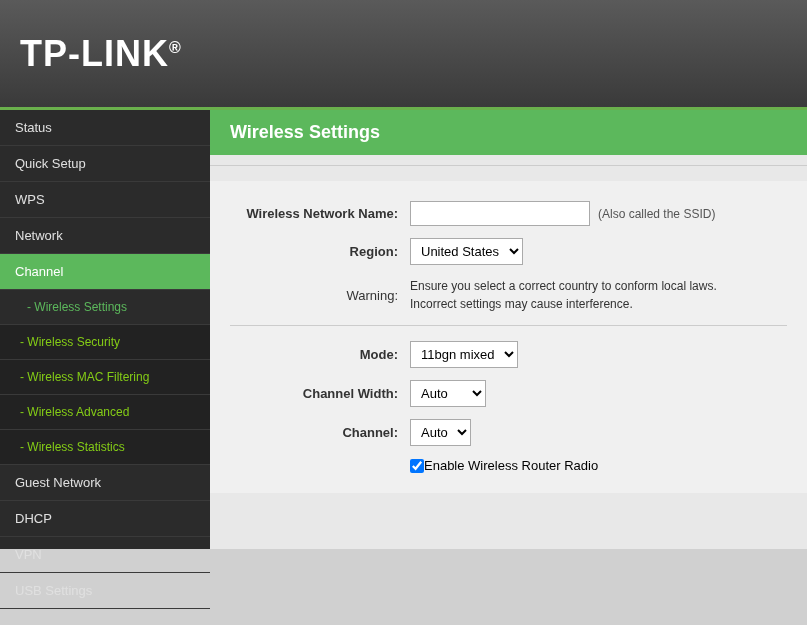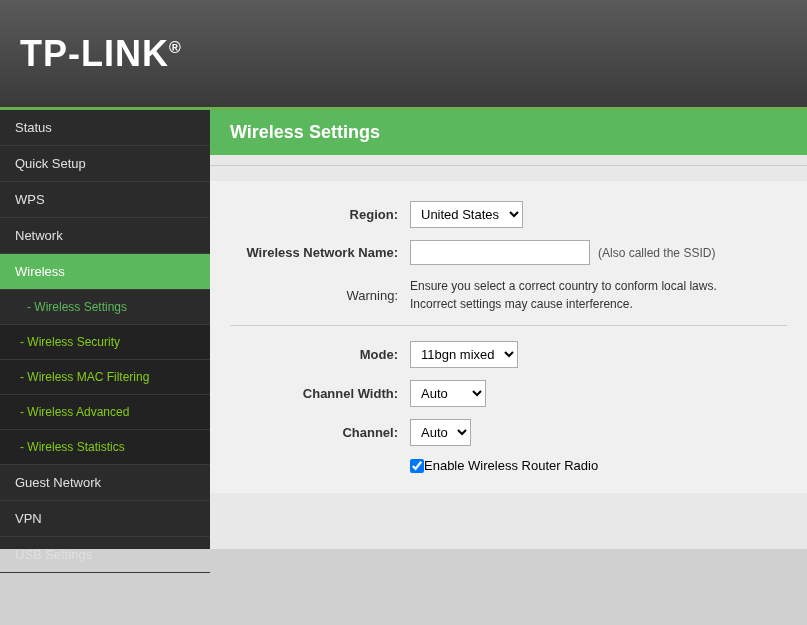--- a/index.html
+++ b/index.html
@@ -149,48 +149,49 @@
   <div id="logo">TP-LINK<sup style="font-size:16px;">®</sup></div>
 </div>
 
 <div id="main">
 
   <div id="sidebar">
       <div class="sidebar-item">Status</div>
       <div class="sidebar-item">Quick Setup</div>
       <div class="sidebar-item">WPS</div>
       <div class="sidebar-item">Network</div>
-      <div class="sidebar-item active">Wireless</div>
+      <div class="sidebar-item active">Channel</div>
       <div class="sidebar-item sub active-sub">- Wireless Settings</div>
       <div class="sidebar-item sub">- Wireless Security</div>
       <div class="sidebar-item sub">- Wireless MAC Filtering</div>
       <div class="sidebar-item sub">- Wireless Advanced</div>
       <div class="sidebar-item sub">- Wireless Statistics</div>
       <div class="sidebar-item">Guest Network</div>
+      <div class="sidebar-item">DHCP</div>
       <div class="sidebar-item">VPN</div>
       <div class="sidebar-item">USB Settings</div>
     </div>
 
   <div id="content">
     <div id="page-title-bar">Wireless Settings</div>
     <hr class="divider">
     <div id="content-inner">
 
       <div class="form-row">
-        <div class="form-label">Region:</div>
-        <div class="form-control-area">
-          <select id="region-select"><option value="United States">United States</option><option value="Europe">Europe</option><option value="Asia">Asia</option><option value="Canada">Canada</option><option value="Australia">Australia</option></select>
-        </div>
-      </div>
-
-      <div class="form-row">
         <div class="form-label">Wireless Network Name:</div>
         <div class="form-control-area">
           <input type="text" value="" style="">
           <span class="hint-text">(Also called the SSID)</span>
+        </div>
+      </div>
+
+      <div class="form-row">
+        <div class="form-label">Region:</div>
+        <div class="form-control-area">
+          <select id="region-select"><option value="United States">United States</option><option value="Europe">Europe</option><option value="Asia">Asia</option><option value="Canada">Canada</option><option value="Australia">Australia</option></select>
         </div>
       </div>
 
       <div class="form-row">
         <div class="form-label">
           <span class="warning-label">Warning:</span>
         </div>
         <div class="form-control-area">
           <span class="warning-text">Ensure you select a correct country to conform local laws. Incorrect settings may cause interference.</span>
         </div>

